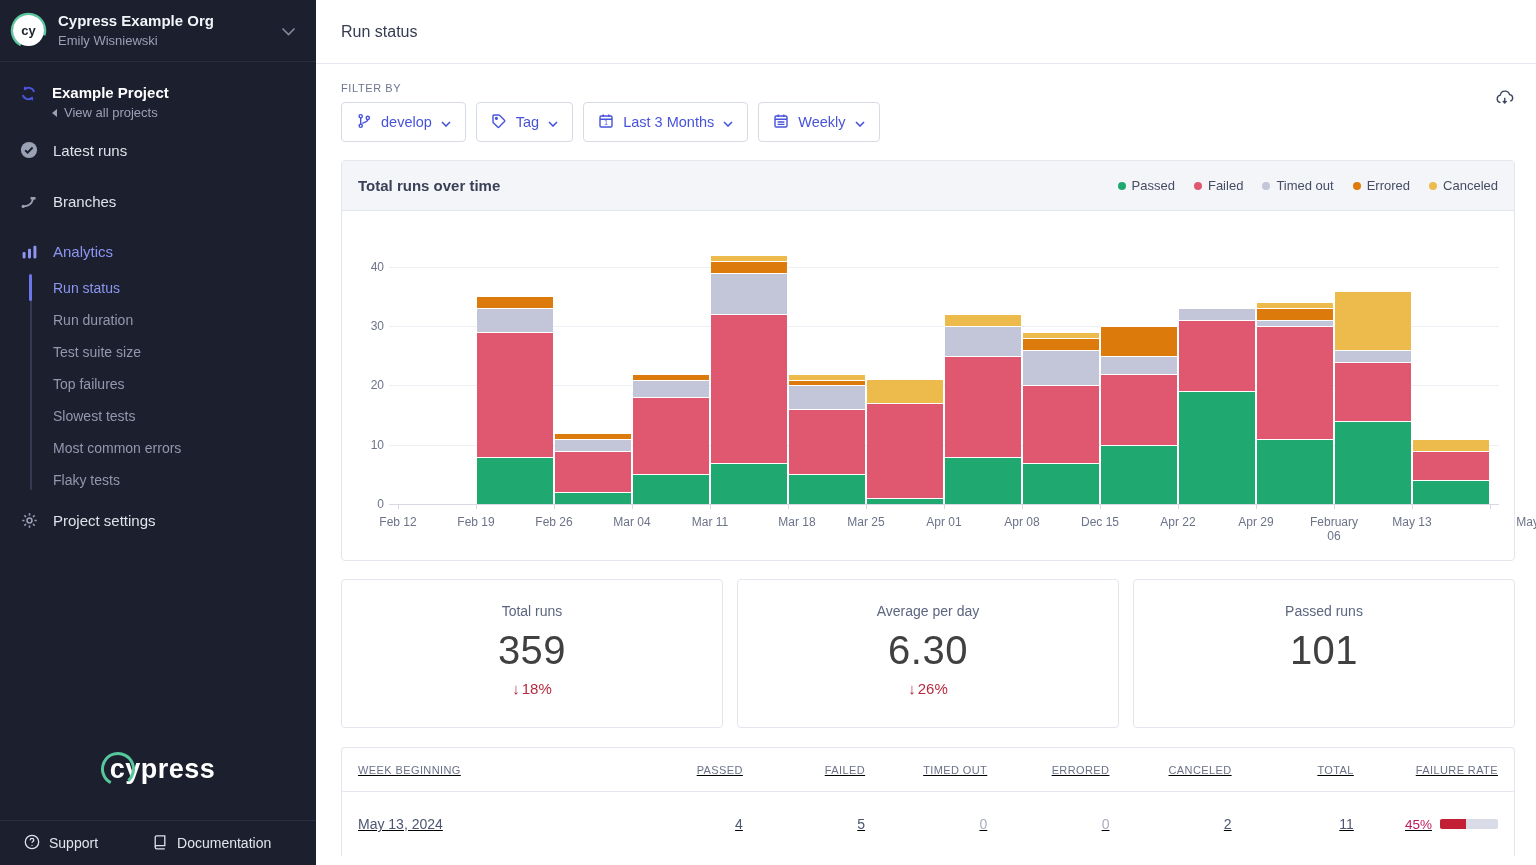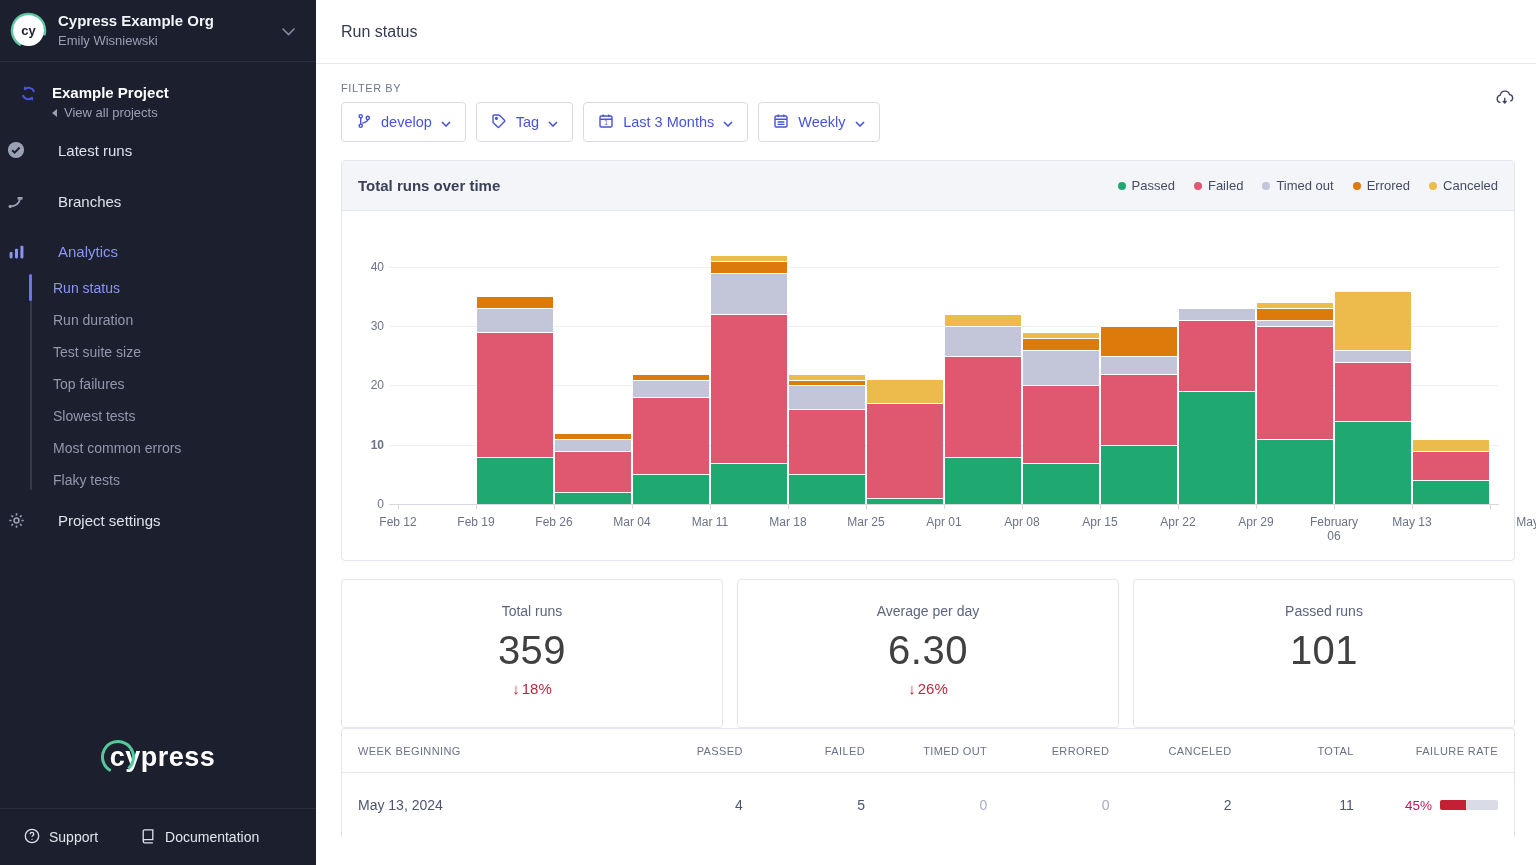--- a/index.html
+++ b/index.html
@@ -16,32 +16,32 @@
   .org-text { line-height:1.25; }
   .org-name { font-size:15px; font-weight:700; color:#f2f4f8; }
   .org-user { font-size:13px; color:#99a0b4; margin-top:2px; }
   .org-chevron { margin-left:auto; color:#8189a0; }
   .side-nav { padding-top:22px; }
   .project-row { display:flex; gap:15px; padding:0 20px; }
   .project-icon { margin-top:1px; }
   .project-name { font-size:15px; font-weight:700; color:#ffffff; }
   .project-back { display:flex; align-items:center; gap:7px; font-size:13px; color:#9aa1b5; margin-top:4px; cursor:pointer; }
   .caret-left { width:0; height:0; border-top:4px solid transparent; border-bottom:4px solid transparent; border-right:5px solid #9aa1b5; }
-  .nav-row { display:flex; align-items:center; gap:33px; padding:12px 7px; font-size:15px; color:#dfe2ea; cursor:pointer; margin-top:9px; }
+  .nav-row { display:flex; align-items:center; gap:15px; padding:12px 20px; font-size:15px; color:#dfe2ea; cursor:pointer; margin-top:9px; }
   .nav-row .nav-ico { width:18px; display:flex; justify-content:center; }
   .nav-row.active { color:#8c96f1;text-align:right; }
   .subnav { margin:0 0 4px 30px; position:relative; padding-left:23px; }
   .subnav-rail { position:absolute; left:0; top:4px; bottom:6px; width:2px; background:#343950; border-radius:1px; }
   .subnav-indicator { position:absolute; left:-1px; top:2px; width:3px; height:27px; border-radius:2px; background:#6b76ea; }
   .subnav-item { font-size:14px; color:#9298ad; line-height:32px; cursor:pointer; }
   .subnav-item.active { color:#8c96f1; }
   .logo-wrap { margin-top:auto; display:flex; justify-content:center; margin-bottom:28px; }
   .logo { position:relative; height:46px; display:flex; align-items:center; font-size:27px; font-weight:700; color:#fff; padding-left:9px; letter-spacing:.5px; }
   .logo-ring { position:absolute; left:-5px; top:0; }
-  .side-footer { height:57px; border-top:1px solid #2a2f40; display:flex; align-items:center; padding:0 24px; gap:42px; }
+  .side-footer { height:45px; border-top:1px solid #2a2f40; display:flex; align-items:center; padding:0 24px; gap:54px; }
   .footer-item { display:flex; align-items:center; gap:9px; font-size:14px; color:#e2e5ec; cursor:pointer; }
 
   
   .main { flex:1; display:flex; flex-direction:column; min-width:0; background:#fff; }
   .main-header { height:64px; flex:0 0 64px; border-bottom:1px solid #e5e8ef; display:flex; align-items:center; padding:0 25px; }
   .page-title { font-size:16px; font-weight:500; color:#363c52; }
   .content { flex:1; overflow:hidden; padding:18px 21px 0 25px; position:relative; }
   .filter-label { font-size:11px; letter-spacing:.6px; color:#6f7690; font-weight:500; margin-bottom:8px; }
   .filter-row { display:flex; gap:10px; }
   .filter-btn { height:40px; border:1px solid #d7dbe5; border-radius:4px; background:#fff; display:flex; align-items:center; gap:9px; padding:0 14px; color:#4753da; font-size:14.5px; font-weight:500; cursor:pointer; }
@@ -63,21 +63,21 @@
   .bar { position:absolute; display:flex; flex-direction:column-reverse; cursor:pointer; }
   .seg { width:100%; border-top:1px solid #fff; }
 
   .cards { display:flex; gap:14px; margin-top:18px; }
   .card { flex:1; border:1px solid #e3e6ed; border-radius:4px; background:#fff; height:149px; text-align:center; padding-top:23px; }
   .card-label { font-size:14px; color:#5c667f; }
   .card-value { font-size:40px; color:#404040; font-weight:500; margin-top:9px; letter-spacing:.5px; }
   .card-delta { margin-top:7px; font-size:15px; color:#b8293f; font-weight:500; }
   .card-delta .arrow { font-weight:700; margin-right:2px; }
 
-  .table-panel { border:1px solid #e3e6ed; border-bottom:none; border-radius:4px 4px 0 0; background:#fff; }
+  .table-panel { margin-top:19px; border:1px solid #e3e6ed; border-bottom:none; border-radius:4px 4px 0 0; background:#fff;text-decoration:underline; }
   .trow { display:grid; grid-template-columns:2.15fr 1fr 1fr 1fr 1fr 1fr 1fr 1.18fr; align-items:center; padding:0 16px; }
   .thead { height:44px; border-bottom:1px solid #e3e6ed; }
   .th { font-size:11px; letter-spacing:.4px; color:#6a7188; font-weight:500; }
   .r { text-align:right; }
   .tbody-row { height:64px; font-size:14px; color:#4d5570; }
   .muted { color:#a8aec1; }
   .fr-cell { display:flex; justify-content:flex-end; align-items:center; gap:8px; }
   .fr-text { color:#be185d; font-size:13.5px; }
   .fr-bar { width:58px; height:10px; border-radius:2px; background:#d9dce6; overflow:hidden; }
   .fr-fill { height:100%; background:#c32035; }
@@ -298,47 +298,47 @@
               <div class="legend-item">
                 <span class="dot" style="background:#ecbb4c"></span>
                 <span>Canceled</span>
               </div>
             </div>
         </div>
         <div class="chart-body" id="chart-body">
             <div class="gridline axisline" style="top: 293px; left: 47px; width: 1110px;"></div>
             <div class="ylabel" style="top: 286px;">0</div>
             <div class="gridline" style="top: 233.7px; left: 47px; width: 1110px;"></div>
-            <div class="ylabel" style="top: 226.7px; font-weight: bold;">10</div>
+            <div class="ylabel" style="top: 226.7px;">10</div>
             <div class="gridline" style="top: 174.4px; left: 47px; width: 1110px;"></div>
             <div class="ylabel" style="top: 167.4px;">20</div>
             <div class="gridline" style="top: 115.1px; left: 47px; width: 1110px;"></div>
             <div class="ylabel" style="top: 108.1px;">30</div>
             <div class="gridline" style="top: 55.8px; left: 47px; width: 1110px;"></div>
             <div class="ylabel" style="top: 48.8px;">40</div>
             <div class="xtick" style="left: 56px; top: 293px;"></div>
             <div class="xlabel" style="left: 25px; top: 304px;">Feb 12</div>
             <div class="xtick" style="left: 134px; top: 293px;"></div>
             <div class="xlabel" style="left: 103px; top: 304px;">Feb 19</div>
             <div class="xtick" style="left: 212px; top: 293px;"></div>
             <div class="xlabel" style="left: 181px; top: 304px;">Feb 26</div>
             <div class="xtick" style="left: 290px; top: 293px;"></div>
             <div class="xlabel" style="left: 259px; top: 304px;">Mar 04</div>
             <div class="xtick" style="left: 368px; top: 293px;"></div>
             <div class="xlabel" style="left: 337px; top: 304px;">Mar 11</div>
             <div class="xtick" style="left: 446px; top: 293px;"></div>
-            <div class="xlabel" style="left: 415px; top: 304px;">Mar 18</div>
+            <div class="xlabel" style="left: 424px; top: 304px;">Mar 18</div>
             <div class="xtick" style="left: 524px; top: 293px;"></div>
             <div class="xlabel" style="left: 493px; top: 304px;">Mar 25</div>
             <div class="xtick" style="left: 602px; top: 293px;"></div>
             <div class="xlabel" style="left: 571px; top: 304px;">Apr 01</div>
             <div class="xtick" style="left: 680px; top: 293px;"></div>
             <div class="xlabel" style="left: 649px; top: 304px;">Apr 08</div>
             <div class="xtick" style="left: 758px; top: 293px;"></div>
-            <div class="xlabel" style="left: 727px; top: 304px;">Apr 15</div>
+            <div class="xlabel" style="left: 727px; top: 304px;">Dec 15</div>
             <div class="xtick" style="left: 836px; top: 293px;"></div>
             <div class="xlabel" style="left: 805px; top: 304px;">Apr 22</div>
             <div class="xtick" style="left: 914px; top: 293px;"></div>
             <div class="xlabel" style="left: 883px; top: 304px;">Apr 29</div>
             <div class="xtick" style="left: 992px; top: 293px;"></div>
             <div class="xlabel" style="left: 961px; top: 304px;">February 06</div>
             <div class="xtick" style="left: 1070px; top: 293px;"></div>
             <div class="xlabel" style="left: 1039px; top: 304px;">May 13</div>
             <div class="xtick" style="left: 1148px; top: 293px;"></div>
             <div class="xlabel" style="left: 1163px; top: 304px;">May 20</div>

